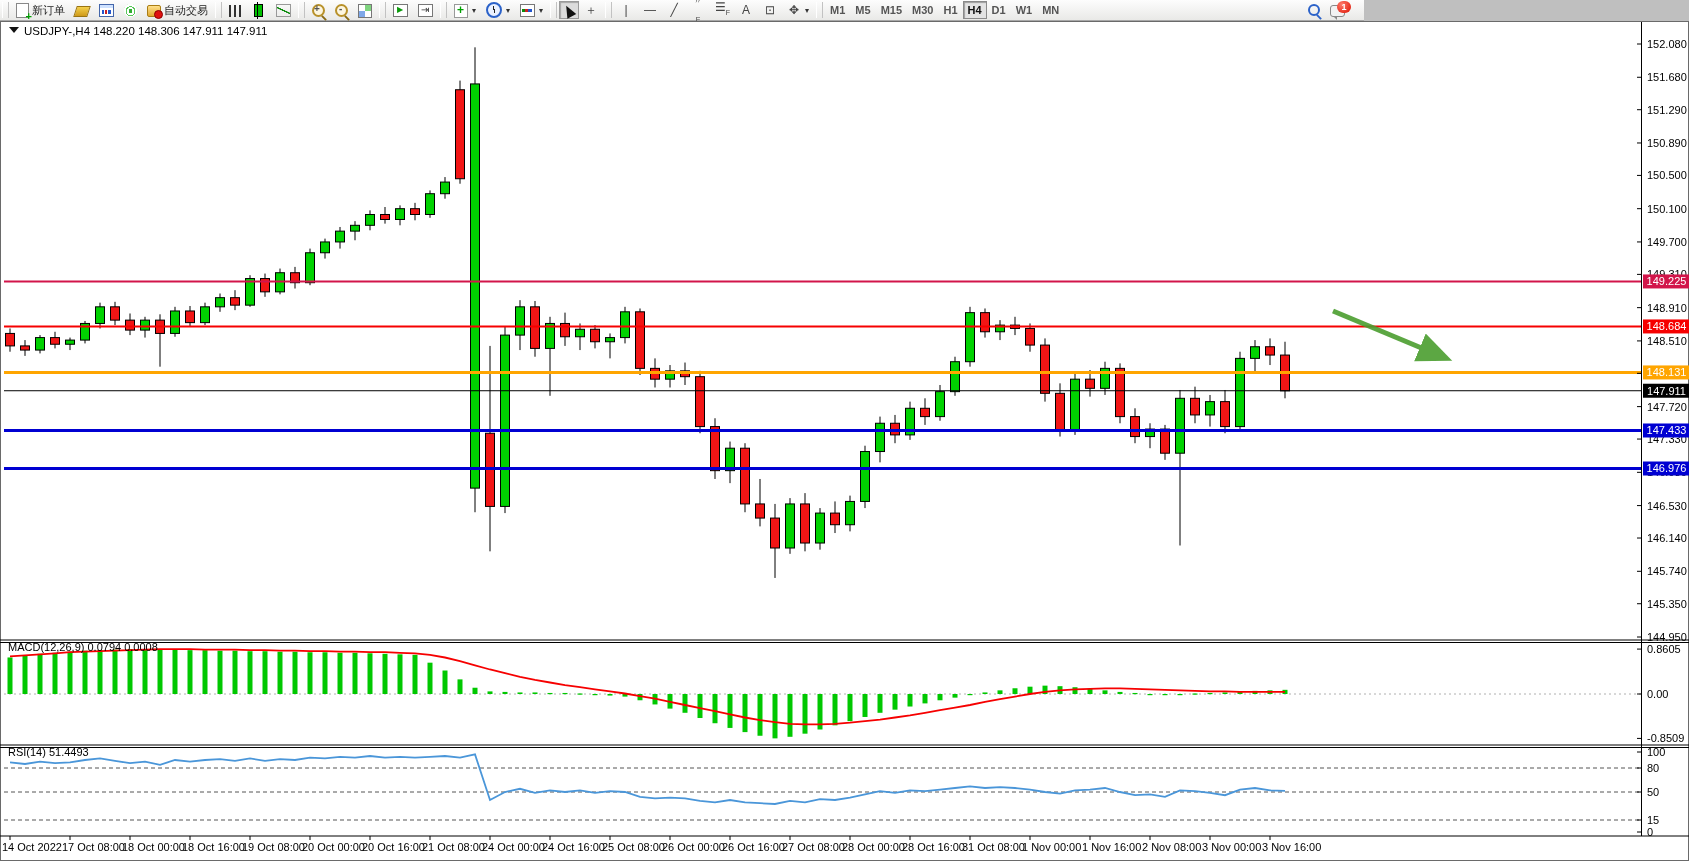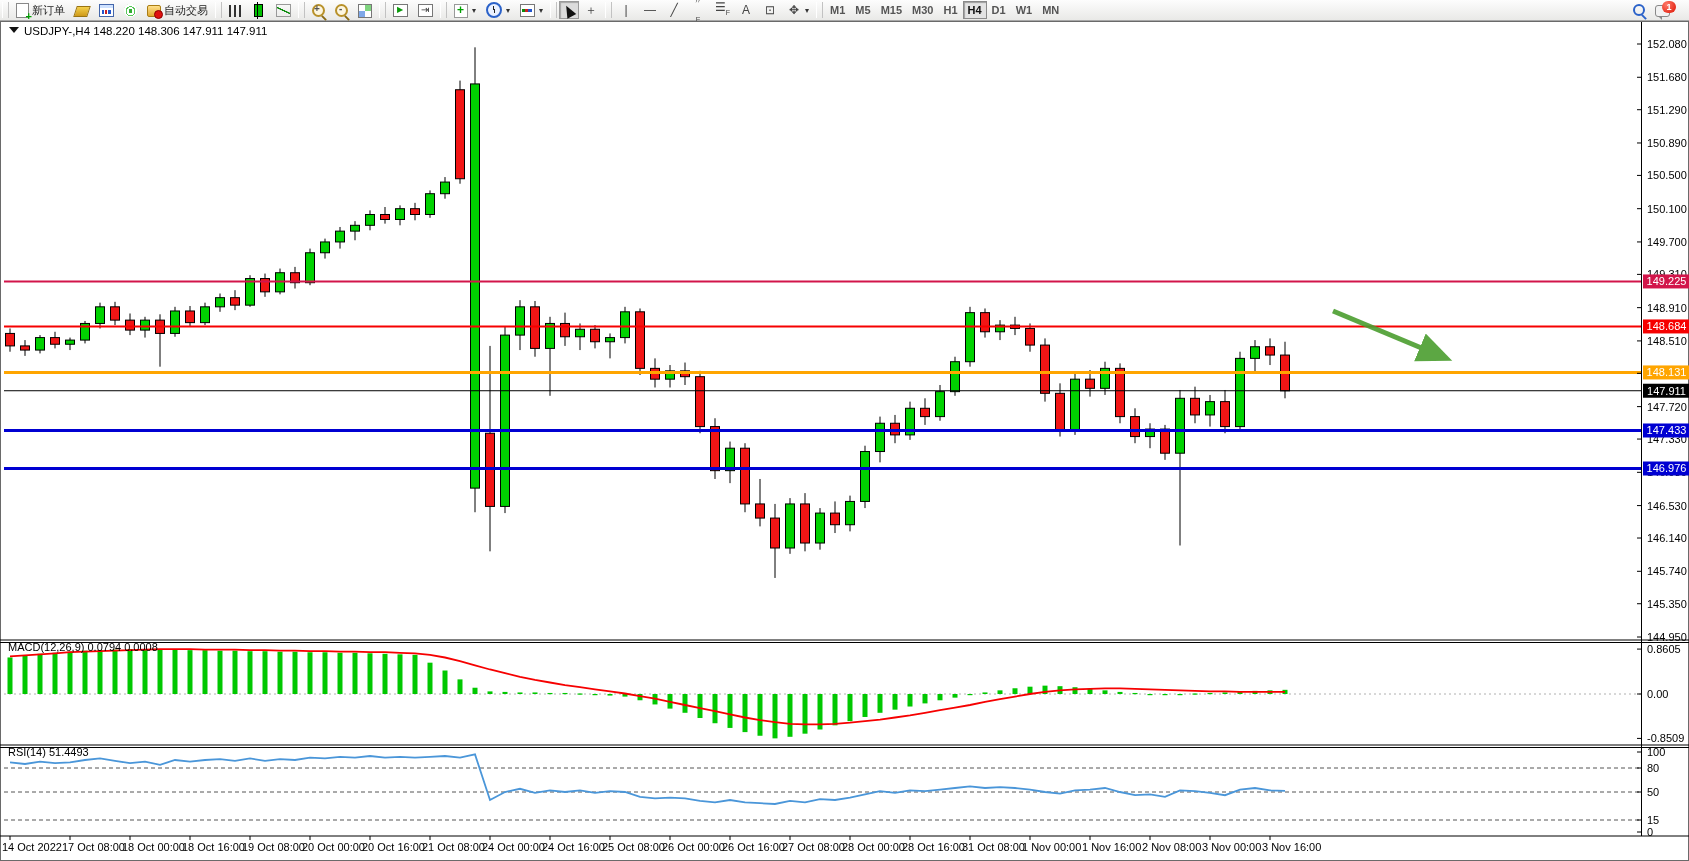--- a/index.html
+++ b/index.html
@@ -1,18 +1,18 @@
 <!DOCTYPE html>
 <html><head>
 <meta charset="utf-8">
 <style>
   html,body{margin:0;padding:0;width:1689px;height:861px;overflow:hidden;
     background:#bfbfbf;font-family:"Liberation Sans",sans-serif;-webkit-font-smoothing:none;}
   
-  .toolbar{position:absolute;top:0;left:0;width:1689px;height:20px;
+  .toolbar{position:absolute;top:0;left:0;width:1364px;height:20px;
     background:linear-gradient(#fdfdfd,#e9e9e7);border-bottom:1px solid #a8a8a8;
     display:flex;align-items:center;font-size:11px;color:#222;}
   .tb-sep{width:5px;height:16px;margin:0 2px;
     border-left:1px solid #fff;border-right:1px solid #c2c2c2;}
   .tb-btn{display:flex;align-items:center;gap:3px;height:18px;padding:0 4px;
     border:1px solid transparent;background:transparent;font-size:11px;color:#222;
     font-family:"Liberation Sans",sans-serif;cursor:default;}
   .tb-btn.pressed{border:1px solid #9a9a9a;background:#dcdcdc;
     box-shadow:inset 1px 1px 1px rgba(0,0,0,.25);}
   .tb-btn .drop{font-size:8px;color:#333;margin-left:1px;}

